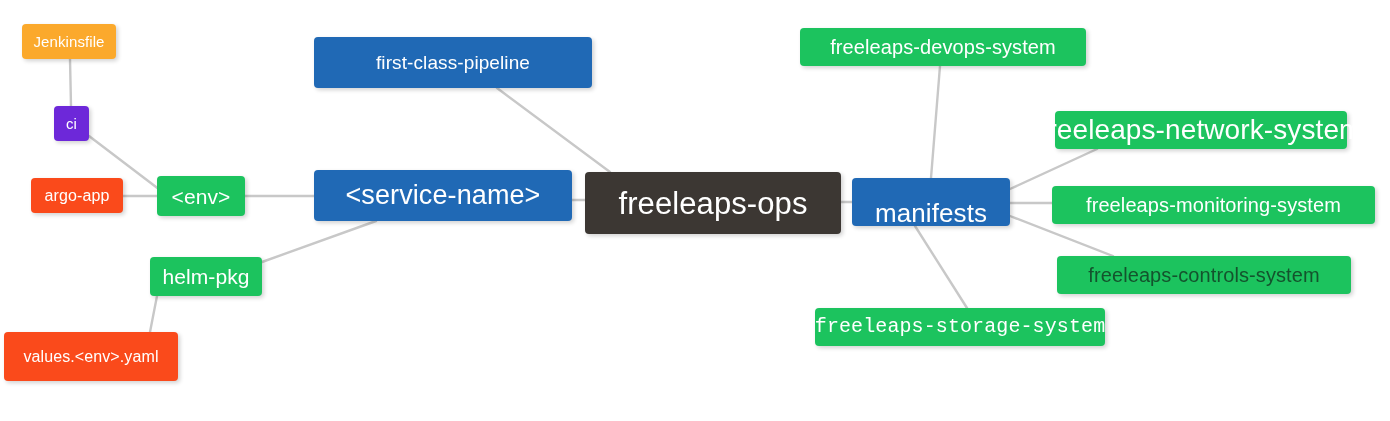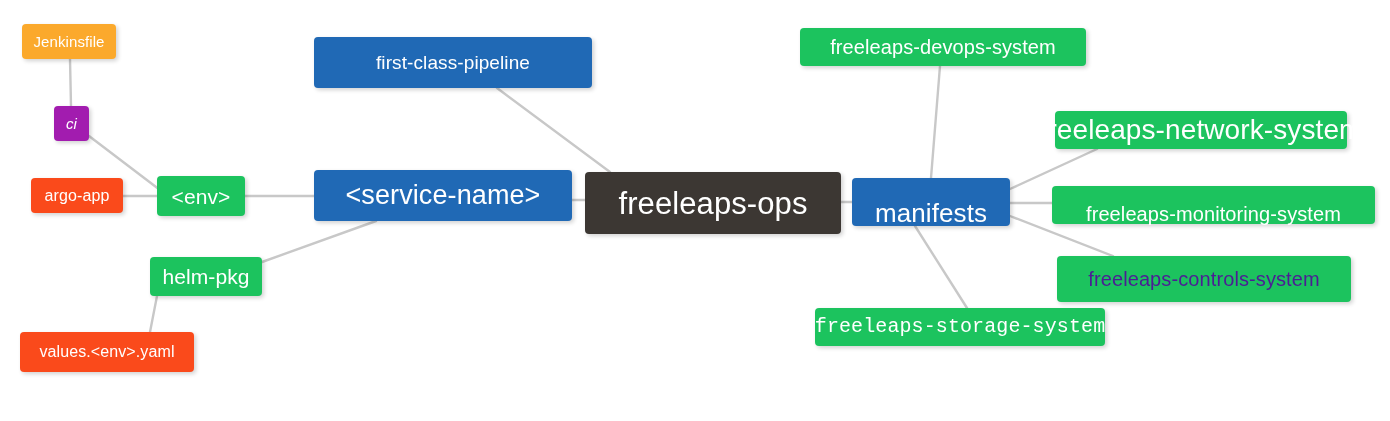--- a/index.html
+++ b/index.html
@@ -59,56 +59,56 @@
       <line x1="931" y1="178" x2="940" y2="66" stroke="#c8c8c8" stroke-width="2.4" stroke-linecap="round"></line>
       <line x1="1010" y1="189" x2="1097" y2="149" stroke="#c8c8c8" stroke-width="2.4" stroke-linecap="round"></line>
       <line x1="1010" y1="203" x2="1052" y2="203" stroke="#c8c8c8" stroke-width="2.4" stroke-linecap="round"></line>
       <line x1="1010" y1="216" x2="1113" y2="256" stroke="#c8c8c8" stroke-width="2.4" stroke-linecap="round"></line>
       <line x1="915" y1="226" x2="967" y2="308" stroke="#c8c8c8" stroke-width="2.4" stroke-linecap="round"></line>
     </svg>
   <div id="node-layer">
       <div class="node" style="left: 22px; top: 24px; width: 94px; height: 35px; background: rgb(251, 169, 44); color: rgb(255, 255, 255); font-size: 15px;">
         <span>Jenkinsfile</span>
       </div>
-      <div class="node" style="left: 54px; top: 106px; width: 35px; height: 35px; background: #a21caf; color: rgb(255, 255, 255); font-size: 15px; font-style: italic;">
+      <div class="node" style="left: 54px; top: 106px; width: 35px; height: 35px; background: #6d28d9; color: rgb(255, 255, 255); font-size: 15px;">
         <span>ci</span>
       </div>
       <div class="node" style="left: 31px; top: 178px; width: 92px; height: 35px; background: rgb(250, 74, 27); color: rgb(255, 255, 255); font-size: 16px;">
         <span>argo-app</span>
       </div>
       <div class="node" style="left: 157px; top: 176px; width: 88px; height: 40px; background: rgb(28, 195, 94); color: rgb(255, 255, 255); font-size: 21px; justify-content: center;">
         <span>&lt;env&gt;</span>
       </div>
       <div class="node" style="left: 150px; top: 257px; width: 112px; height: 39px; background: rgb(28, 195, 94); color: rgb(255, 255, 255); font-size: 21px; text-align: right;">
         <span>helm-pkg</span>
       </div>
-      <div class="node" style="left: 20px; top: 332px; width: 174px; height: 40px; background: rgb(250, 74, 27); color: rgb(255, 255, 255); font-size: 16px;">
+      <div class="node" style="left: 4px; top: 332px; width: 174px; height: 49px; background: rgb(250, 74, 27); color: rgb(255, 255, 255); font-size: 16px;">
         <span>values.&lt;env&gt;.yaml</span>
       </div>
       <div class="node" style="left: 314px; top: 170px; width: 258px; height: 51px; background: rgb(32, 105, 181); color: rgb(255, 255, 255); font-size: 27px;">
         <span>&lt;service-name&gt;</span>
       </div>
       <div class="node" style="left: 314px; top: 37px; width: 278px; height: 51px; background: rgb(32, 105, 181); color: rgb(255, 255, 255); font-size: 19px;">
         <span>first-class-pipeline</span>
       </div>
       <div class="node" style="left: 585px; top: 172px; width: 256px; height: 62px; background: rgb(60, 55, 51); color: rgb(255, 255, 255); font-size: 31px;">
         <span>freeleaps-ops</span>
       </div>
       <div class="node" style="left: 852px; top: 178px; width: 158px; height: 48px; background: rgb(32, 105, 181); color: rgb(255, 255, 255); font-size: 26px; align-items: flex-end;">
         <span>manifests</span>
       </div>
       <div class="node" style="left: 800px; top: 28px; width: 286px; height: 38px; background: rgb(28, 195, 94); color: rgb(255, 255, 255); font-size: 20px;">
         <span>freeleaps-devops-system</span>
       </div>
       <div class="node" style="left: 1055px; top: 111px; width: 292px; height: 38px; background: rgb(28, 195, 94); color: rgb(255, 255, 255); font-size: 28px;">
         <span>freeleaps-network-system</span>
       </div>
-      <div class="node" style="left: 1052px; top: 186px; width: 323px; height: 38px; background: rgb(28, 195, 94); color: rgb(255, 255, 255); font-size: 20px; align-items: flex-end;">
+      <div class="node" style="left: 1052px; top: 186px; width: 323px; height: 38px; background: rgb(28, 195, 94); color: rgb(255, 255, 255); font-size: 20px;">
         <span>freeleaps-monitoring-system</span>
       </div>
-      <div class="node" style="left: 1057px; top: 256px; width: 294px; height: 46px; background: rgb(28, 195, 94); color: #4c1d95; font-size: 20px;">
+      <div class="node" style="left: 1057px; top: 256px; width: 294px; height: 38px; background: rgb(28, 195, 94); color: #14532d; font-size: 20px;">
         <span>freeleaps-controls-system</span>
       </div>
       <div class="node" style="left: 815px; top: 308px; width: 290px; height: 38px; background: rgb(28, 195, 94); color: rgb(255, 255, 255); font-size: 20px; font-family: Liberation Mono, monospace;">
         <span>freeleaps-storage-system</span>
       </div>
     </div>
 </div>
 
 </body></html>

